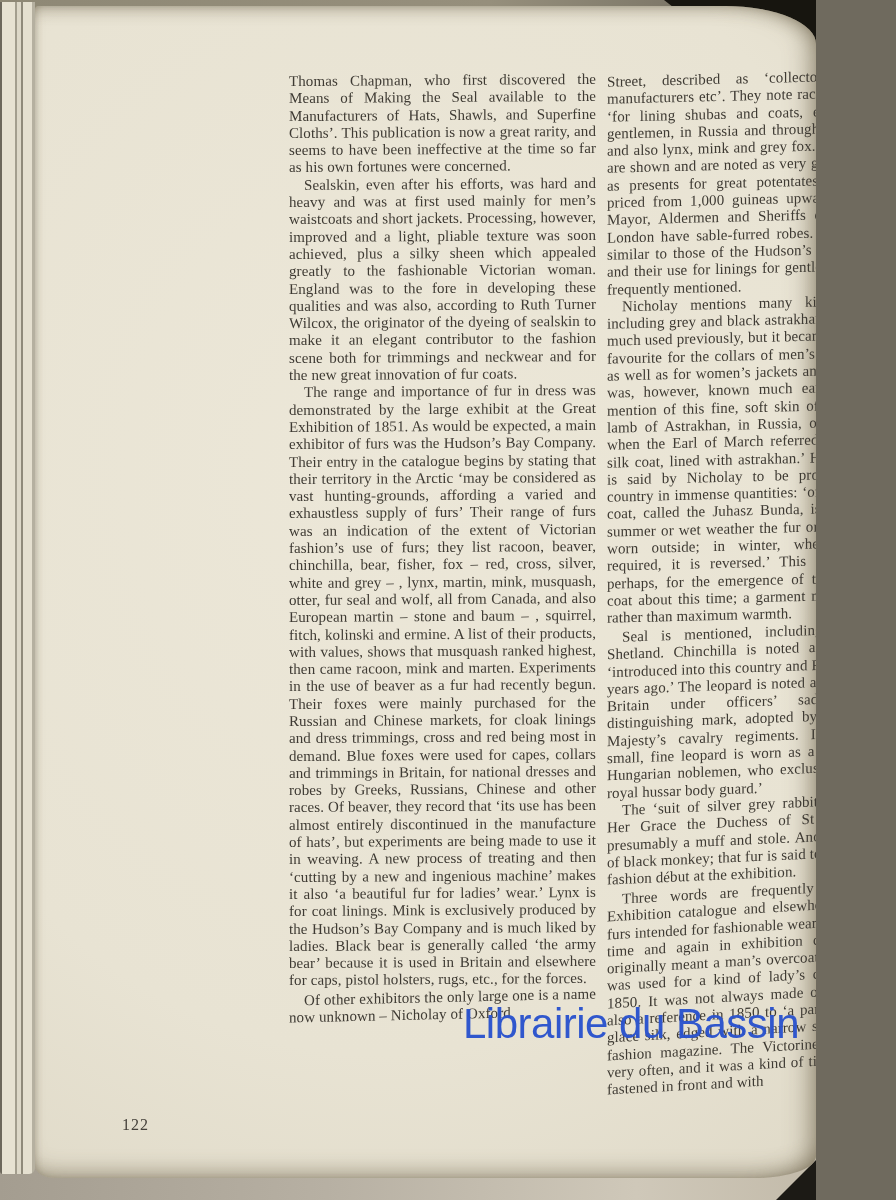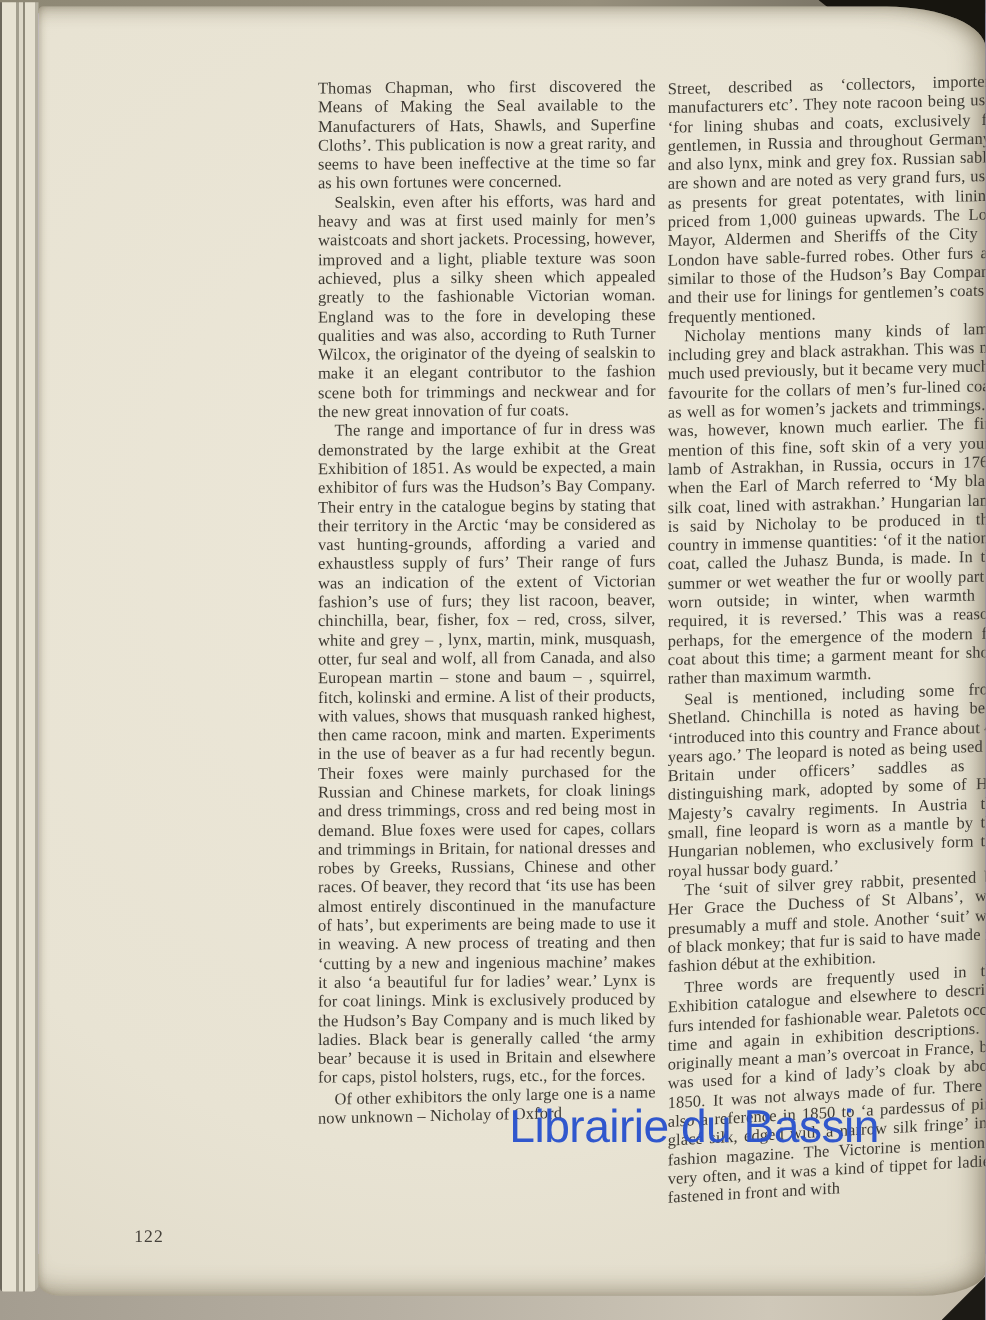--- a/index.html
+++ b/index.html
@@ -1,18 +1,18 @@
 <!DOCTYPE html>
 <html><head>
 <meta charset="utf-8">
 <style>
   html,body { margin:0; padding:0; background:#6f6a5e; }
   .stage {
-    position:relative; width:896px; height:1200px; overflow:hidden;
-    background:#c4b5fd;
+    position:relative; width:816px; height:1200px; overflow:hidden;
+    background:#5eead4;
     font-family:"Liberation Serif", serif;
   }
   
   .backdrop-top { position:absolute; left:0; top:0; width:100%; height:12px;
     background:linear-gradient(to right,#8e8875 0%,#968f7c 60%,#6b665a 100%); }
   .backdrop-bottom { position:absolute; left:0; bottom:0; width:100%; height:60px;
     background:linear-gradient(to right,#a49d90 0%,#b7b0a3 40%,#cfc8b9 78%,#c3bbaa 100%); }
   .corner-black-tr { position:absolute; top:0; right:0; width:152px; height:118px;
     background:#17150f; clip-path:polygon(0 0,100% 0,100% 100%); }
   .corner-black-br { position:absolute; bottom:0; right:0; width:40px; height:40px;

